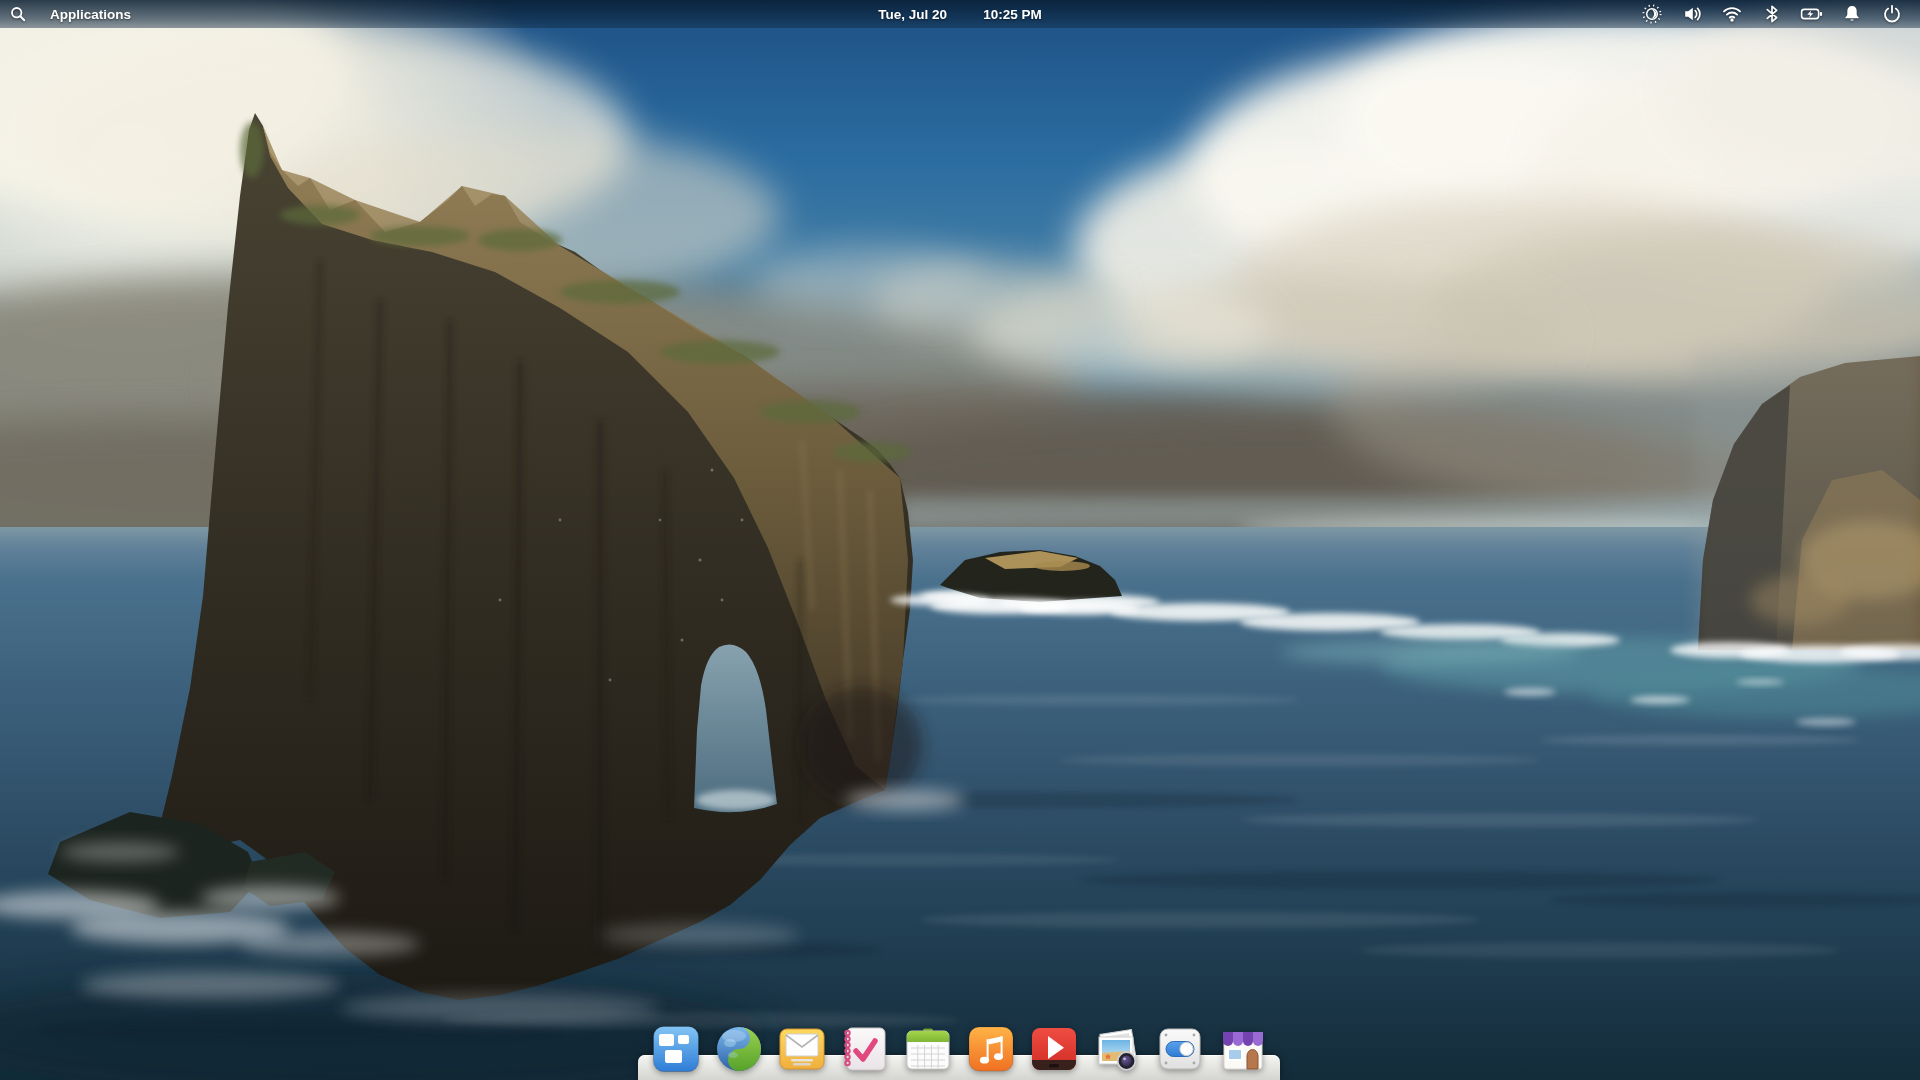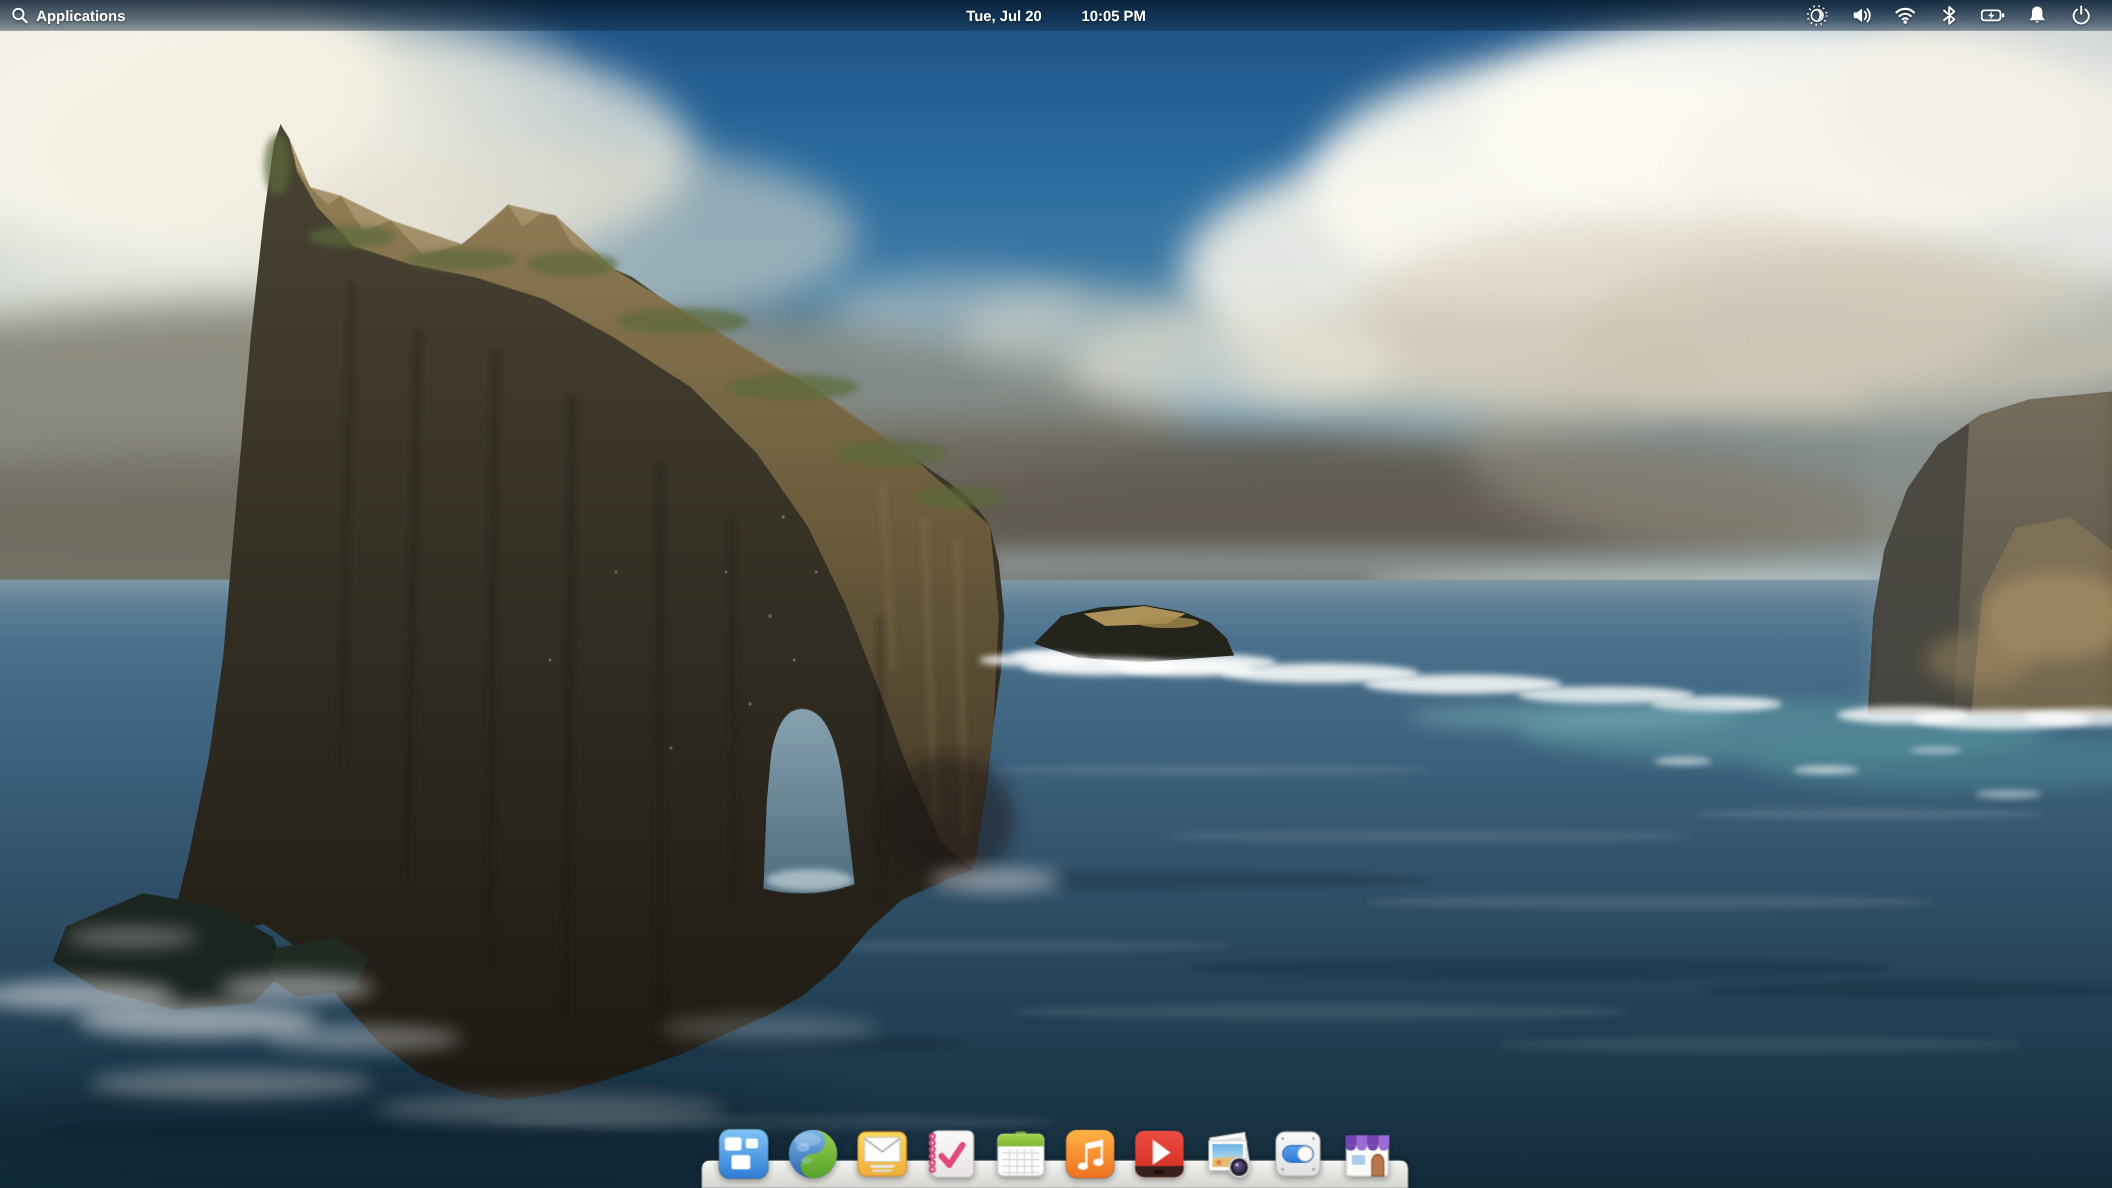--- a/index.html
+++ b/index.html
@@ -9,21 +9,21 @@
   }
   #wallpaper{position:absolute;inset:0;width:1920px;height:1080px;display:block;}
 
   
   #panel{
     position:absolute;top:0;left:0;right:0;height:28px;z-index:20;
     background:linear-gradient(180deg,rgba(8,28,48,.85) 0%,rgba(13,38,62,.62) 70%,rgba(16,42,66,.45) 100%);
     display:flex;align-items:center;
   }
   .panel-btn{
-    display:flex;align-items:center;gap:7px;height:28px;padding:0 10px;
+    display:flex;align-items:center;gap:24px;height:28px;padding:0 10px;
     background:none;border:none;cursor:pointer;
     color:#fff;font-weight:700;font-size:13.5px;font-family:"Liberation Sans",sans-serif;
     text-shadow:0 1px 2px rgba(0,0,0,.5);
   }
   #panel-center{
     position:absolute;left:50%;top:0;transform:translateX(-50%);
     display:flex;align-items:center;gap:36px;height:28px;padding:0 12px;
     background:none;border:none;cursor:pointer;
     color:#fff;font-weight:700;font-size:13.5px;font-family:"Liberation Sans",sans-serif;
     text-shadow:0 1px 2px rgba(0,0,0,.5);
@@ -271,21 +271,21 @@
   <button class="panel-btn">
     <svg width="16" height="16" viewBox="0 0 16 16">
       <circle cx="6.7" cy="6.7" r="4.7" stroke="#fff" stroke-width="1.8" fill="none"></circle>
       <line x1="10.3" y1="10.3" x2="14.2" y2="14.2" stroke="#fff" stroke-width="2" stroke-linecap="round"></line>
     </svg>
     <span>Applications</span>
   </button>
 
   <button id="panel-center">
     <span>Tue, Jul 20</span>
-    <span>10:05 PM</span>
+    <span>10:25 PM</span>
   </button>
 
   <div id="panel-right">
     <button class="ind-btn" aria-label="night-light-icon">
       <svg width="22" height="22" viewBox="0 0 22 22">
         <circle cx="11" cy="11" r="8.6" stroke="#fff" stroke-width="1.9" stroke-dasharray="1.2,3.4" fill="none"></circle>
         <circle cx="11" cy="11" r="5.3" stroke="#fff" stroke-width="1.5" fill="none"></circle>
         <path d="M11,6.6 a4.4,4.4 0 0 1 0,8.8 a5.6,5.6 0 0 0 0,-8.8 Z" fill="#fff"></path>
       </svg>
     </button>

